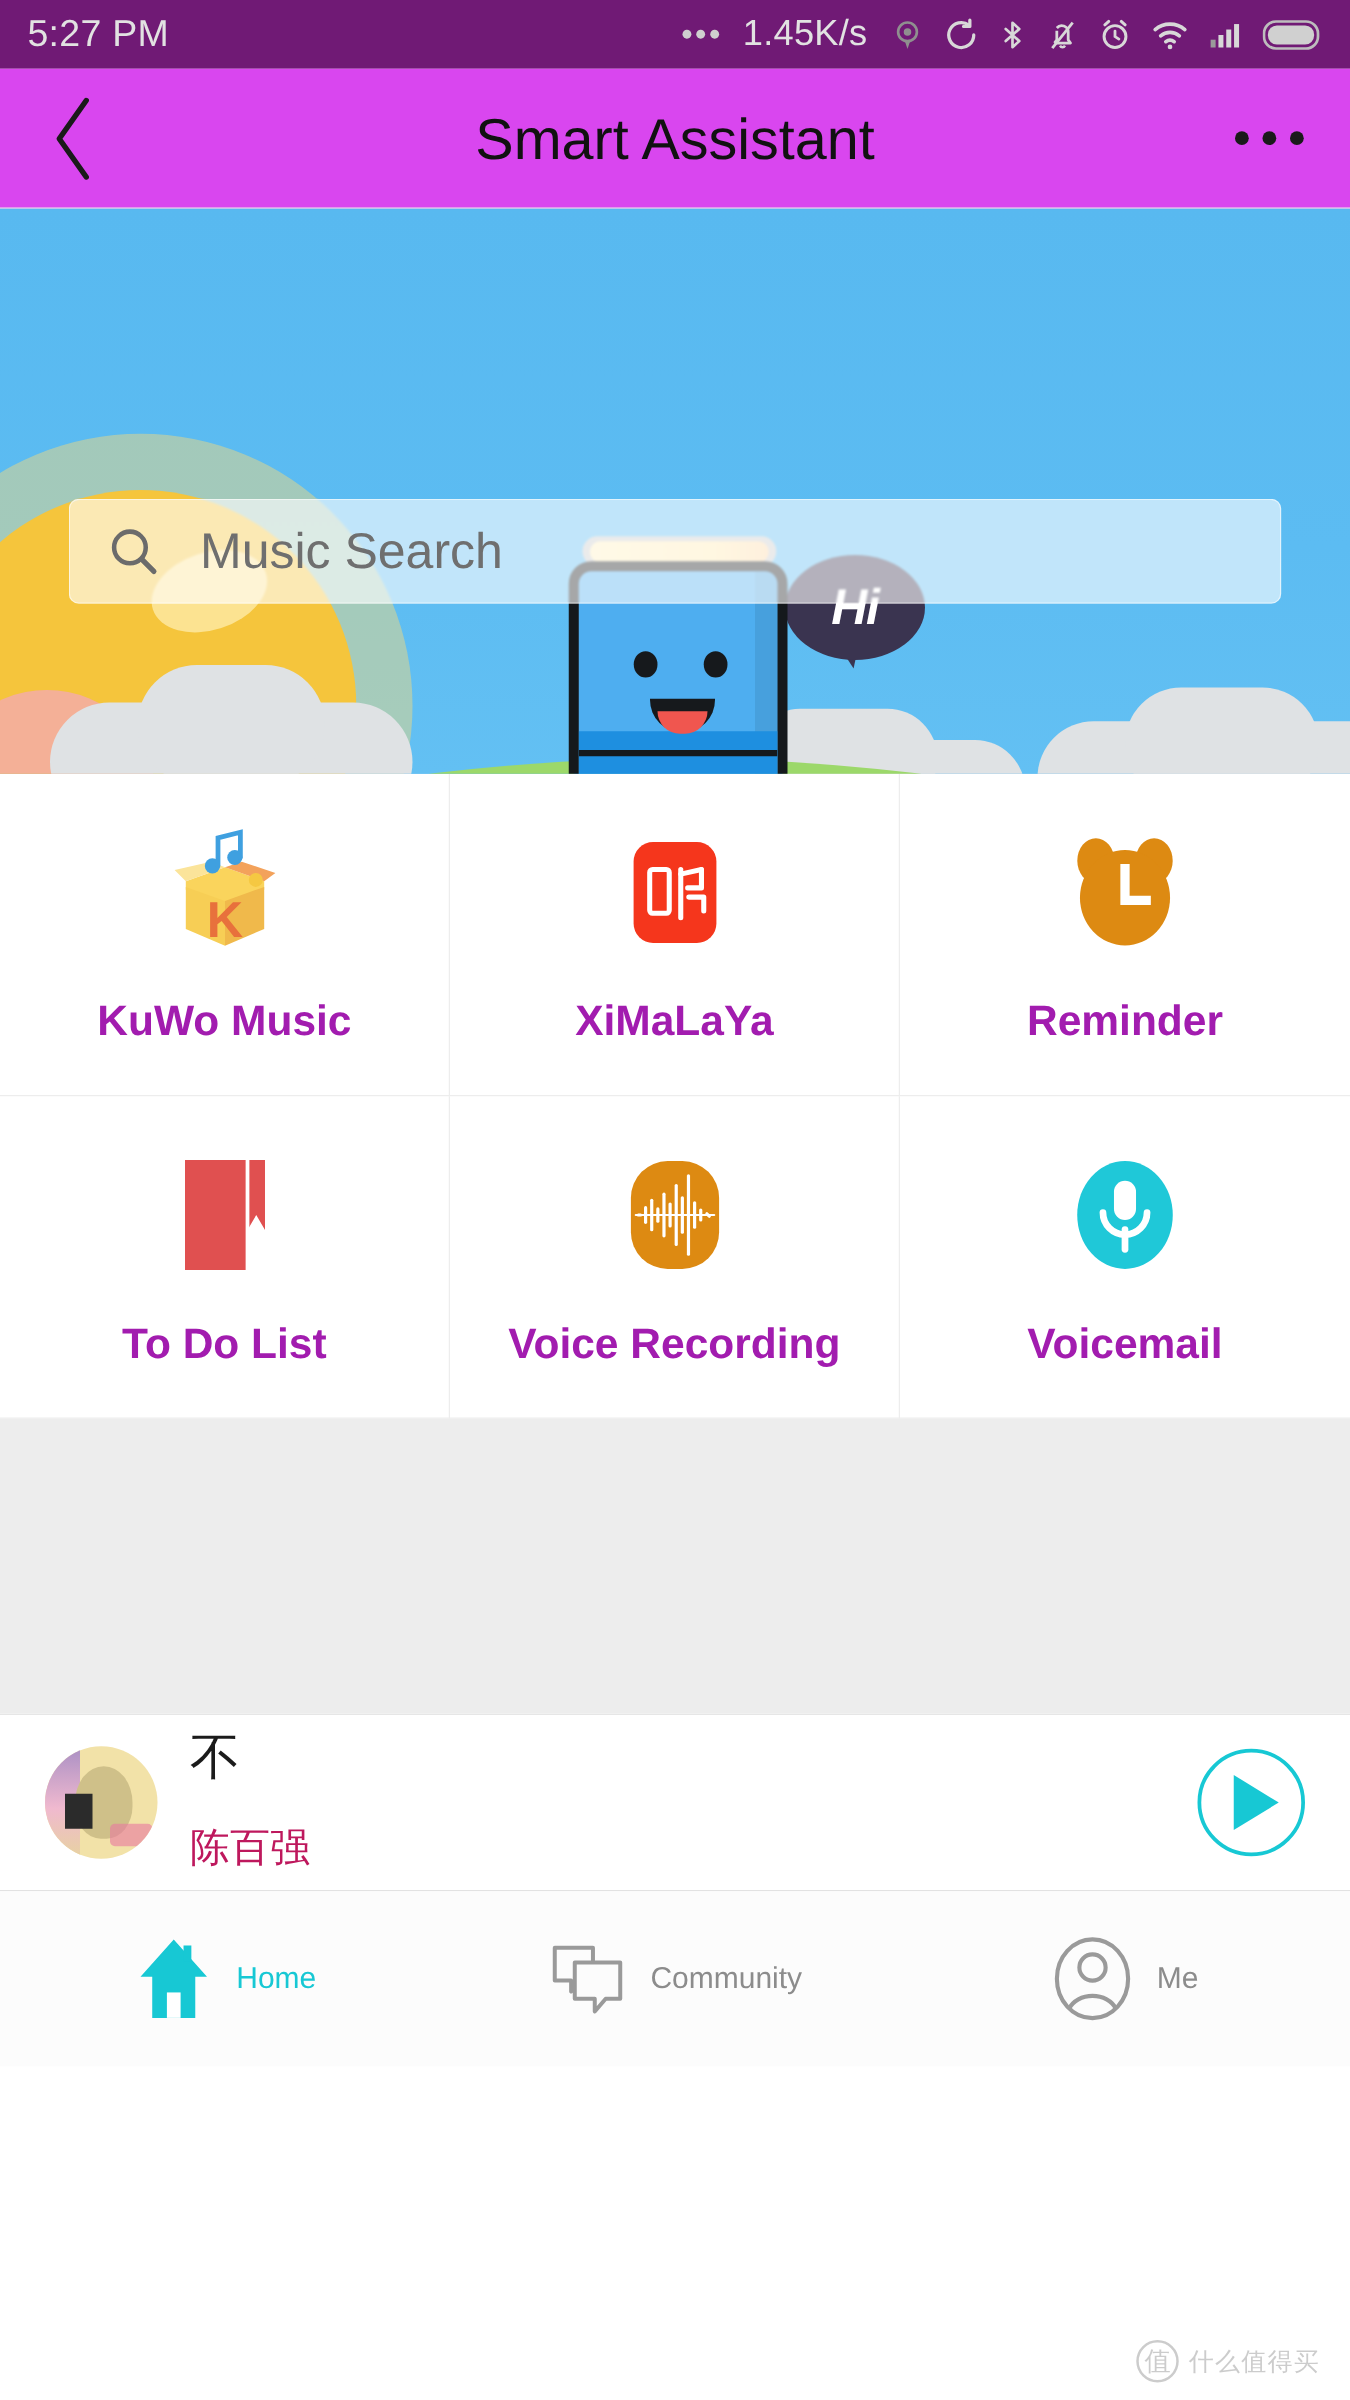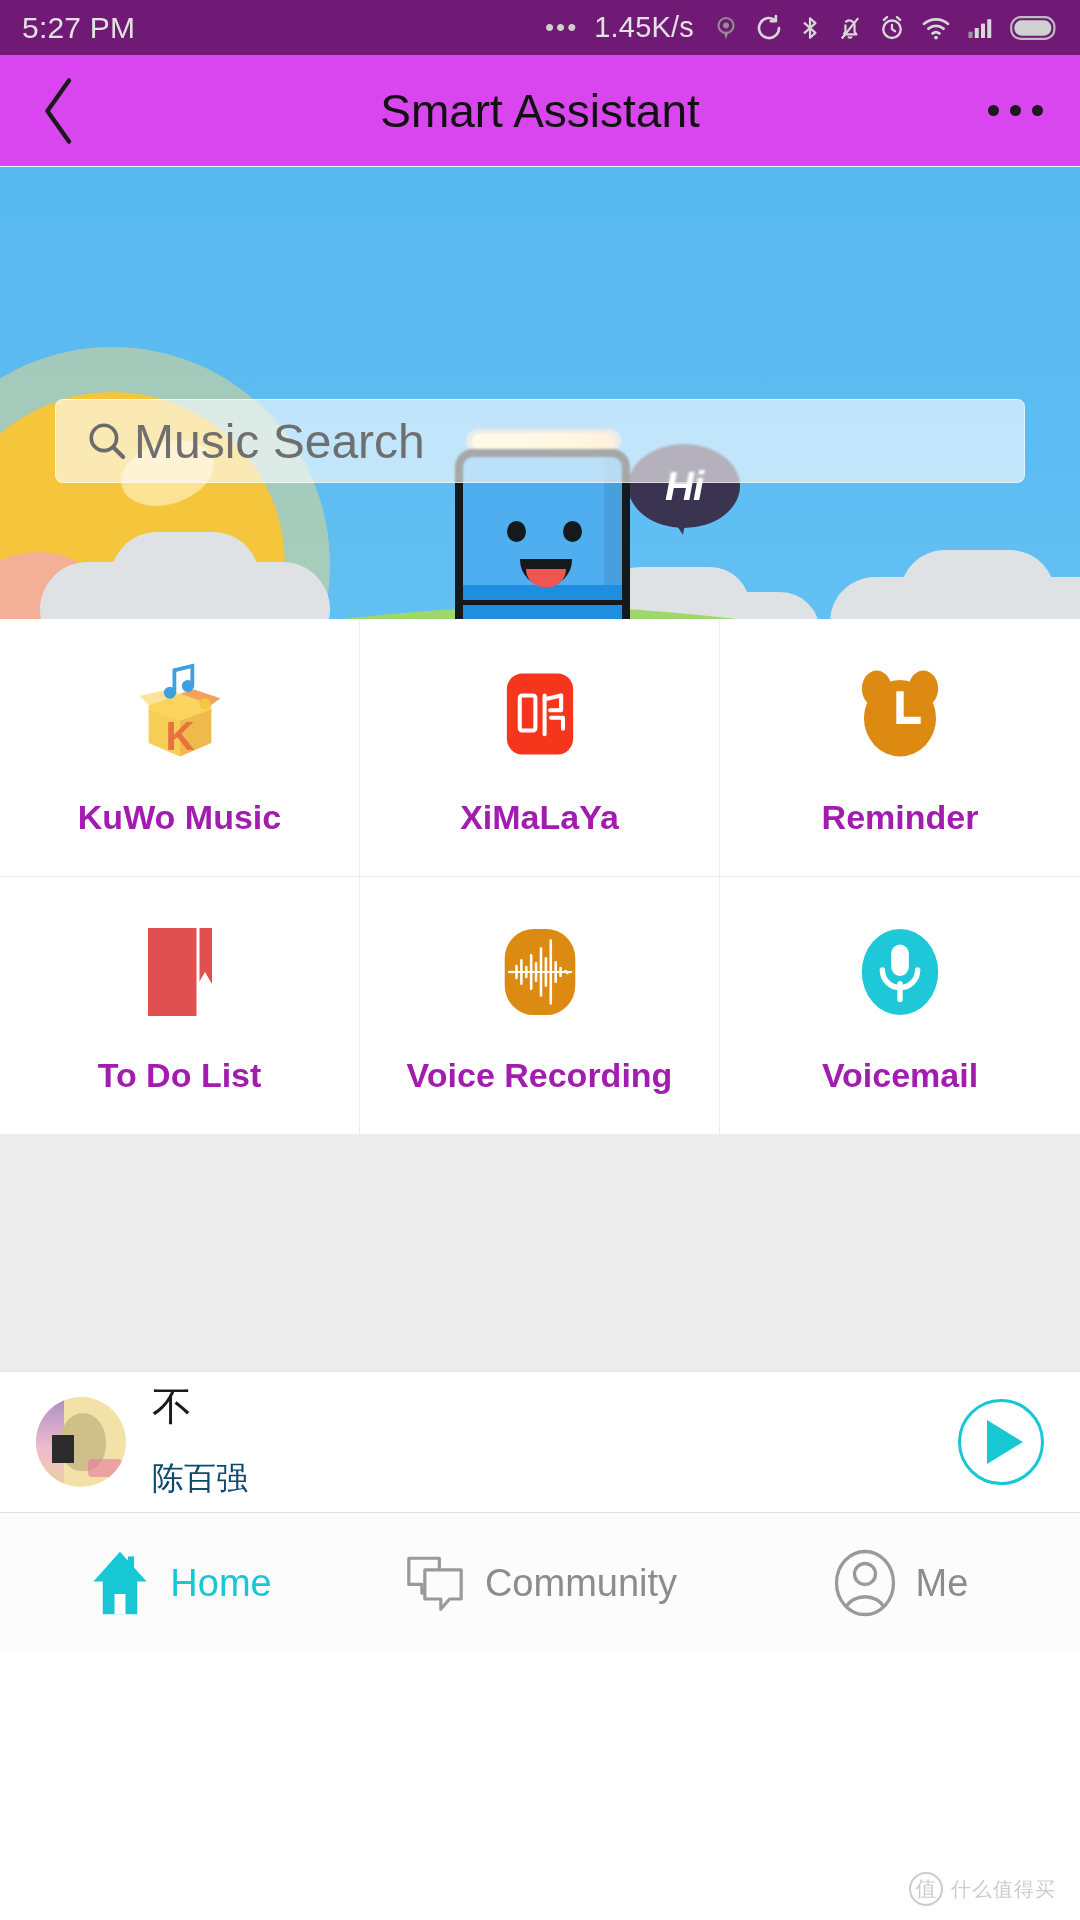--- a/index.html
+++ b/index.html
@@ -119,21 +119,21 @@
   }
 
   
   .searchbar{
     position:absolute; left:55px; top:232px; width:970px; height:84px;
     background:rgba(255,255,255,.62); border:1px solid rgba(255,255,255,.55);
     border-radius:8px; display:flex; align-items:center; padding:0 28px;
     backdrop-filter:blur(1px);
   }
   .search-ph{
-    margin-left:50px; font-size:48px; color:#6f6f6f;
+    margin-left:76px; font-size:40px; color:#6f6f6f;
   }
 
   
   .grid{ display:grid; grid-template-columns:repeat(3,1fr); background:#fff; }
   .cell{
     height:258px; display:flex; flex-direction:column;
     align-items:center; justify-content:center;
     border-right:1px solid #ededed; border-bottom:1px solid #ededed;
   }
   .cell:nth-child(3n){ border-right:none; }
@@ -150,37 +150,37 @@
   .album{
     width:90px; height:90px; border-radius:50%; overflow:hidden; position:relative;
     background:#f2e2a8; flex:none;
   }
   .album .a1{position:absolute; left:0; top:0; width:28px; height:100%; background:linear-gradient(#a98fc4,#f0b9cf 55%,#e7d3a0);}
   .album .a2{position:absolute; left:24px; top:16px; width:46px; height:58px; border-radius:50% 50% 45% 45%; background:#cfc089;}
   .album .a3{position:absolute; left:16px; top:38px; width:22px; height:28px; background:#2b2b2b;}
   .album .a4{position:absolute; right:4px; bottom:10px; width:34px; height:18px; background:rgba(231,120,160,.6); border-radius:4px;}
   .song{ margin-left:26px; display:flex; flex-direction:column; justify-content:center; }
   .song-title{ font-size:40px; color:#1b1b1b; line-height:1.15; }
-  .song-artist{ font-size:32px; color:#0c4a6e; margin-top:28px; }
+  .song-artist{ font-size:32px; color:#be185d; margin-top:28px; }
   .play-btn{
     margin-left:auto; width:86px; height:86px; border-radius:50%;
     border:3px solid #17c8d4; display:flex; align-items:center; justify-content:center;
   }
   .play-tri{
     width:0; height:0; margin-left:8px;
     border-left:36px solid #17c8d4;
     border-top:22px solid transparent; border-bottom:22px solid transparent;
   }
 
   
   .nav{
     height:140px; background:#fcfcfc; display:grid; grid-template-columns:repeat(3,1fr);
   }
   .nav-item{ display:flex; align-items:center; justify-content:center; gap:18px; }
-  .nav-lb{ font-size:38px; color:#8c8c8c; }
+  .nav-lb{ font-size:24px; color:#8c8c8c; }
   .nav-item.active .nav-lb{ color:#17c8d4; }
 
   .watermark{
     position:absolute; right:24px; bottom:14px;
     display:flex; align-items:center; gap:8px; opacity:.5;
   }
   .wm-badge{
     width:34px; height:34px; border-radius:50%; border:2px solid #9a9a9a;
     display:flex; align-items:center; justify-content:center;
     font-size:21px; color:#9a9a9a;

